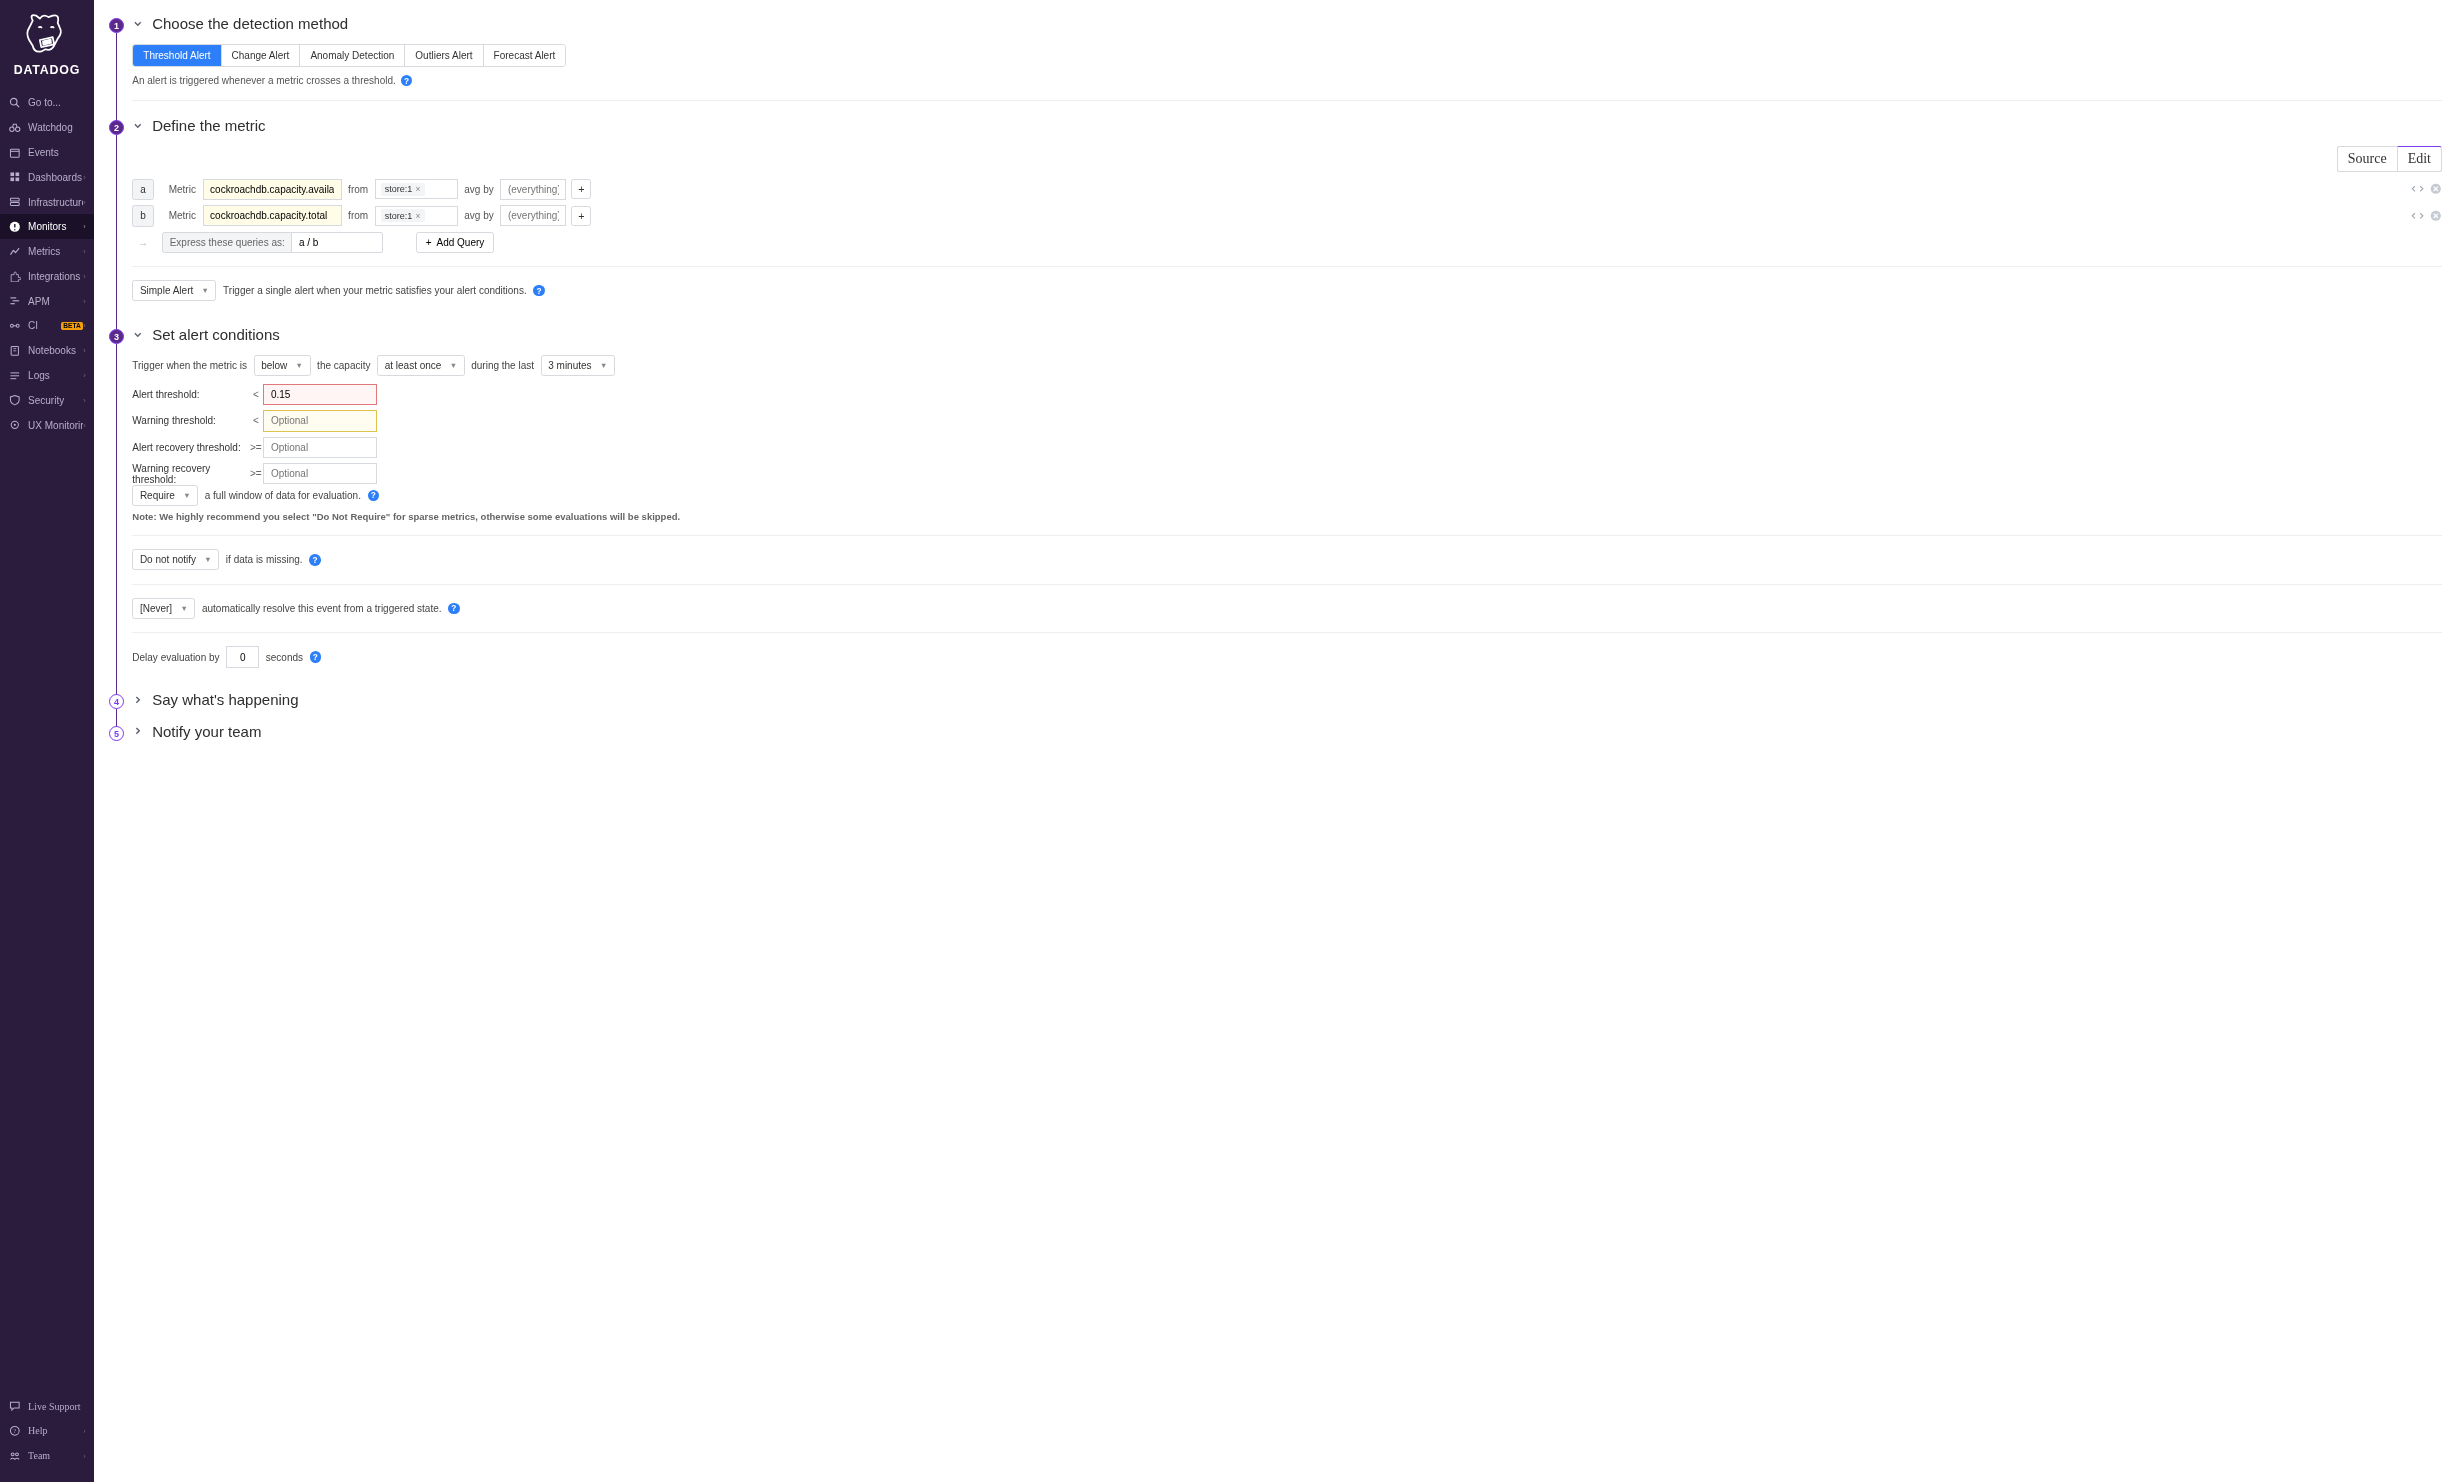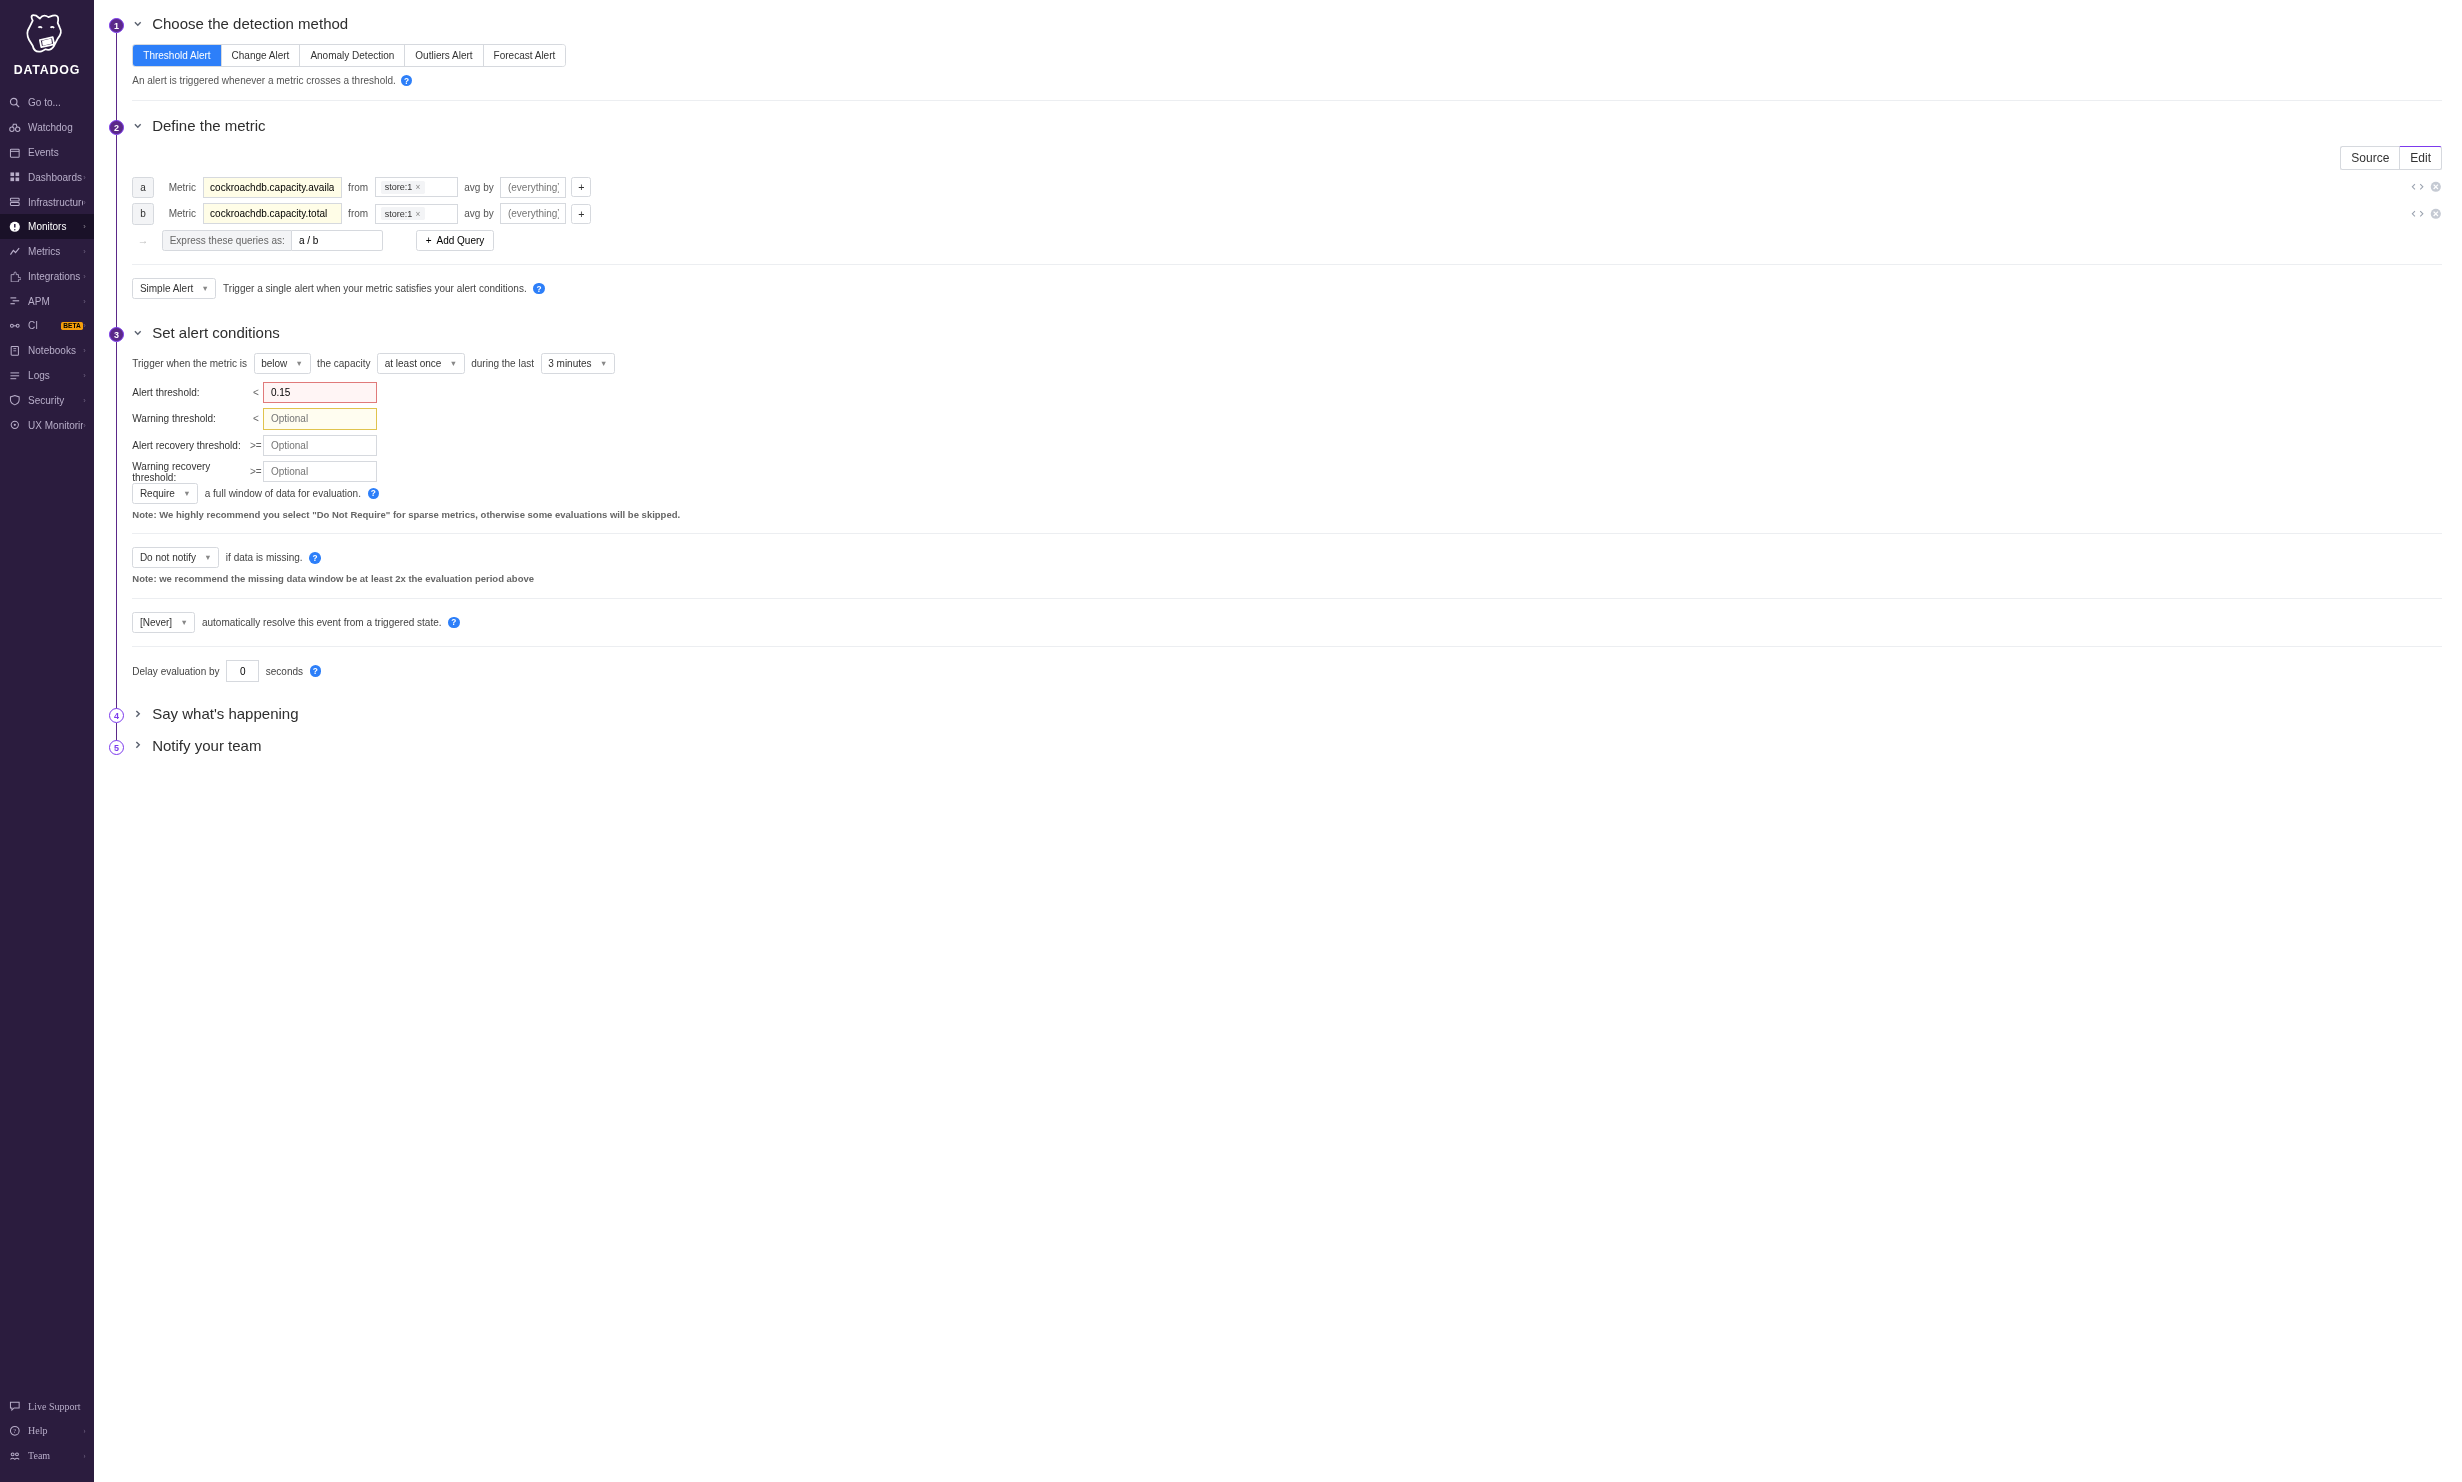--- a/index.html
+++ b/index.html
@@ -33,21 +33,21 @@
 
 .pill-group { display: flex; border: 0.8px solid #d6d9de; border-radius: 3.3px; overflow: hidden; width: fit-content; margin-bottom: 8.3px; margin-left: 0px;}
 .pill { padding: 5px 10px; font-size: 10px; border-right: 0.8px solid #d6d9de; cursor: pointer; background: #fff;}
 .pill:last-child { border-right: none; }
 .pill.active { background: #2d7ff9; color: #fff; }
 .help-line { font-size: 10px; color: #555; margin-left: 0px; display: flex; align-items: center; gap:5px;}
 .help-icon { width: 11.6px; height: 11.6px; border-radius: 50%; background: #2d7ff9; color: #fff; display: inline-flex; align-items: center; justify-content: center; font-size: 8.3px; font-weight: 700; }
 .divider { border: none; border-top: 0.8px solid #eceef1; margin: 13.2px 0; }
 
 .tabs-right { display: flex; justify-content: flex-end; margin-bottom: 6.6px; }
-.tab-btn { border: 0.8px solid #d6d9de; padding: 4.1px 10px; font-size: 12px; cursor: pointer; background: #fff;}
+.tab-btn { border: 0.8px solid #d6d9de; padding: 4.1px 10px; font-size: 14px; cursor: pointer; background: #fff; font-family: Liberation Serif, serif;}
 .tab-btn:first-child { border-radius: 2.5px 0 0 2.5px; border-right: none; }
 .tab-btn:last-child { border-radius: 0 2.5px 2.5px 0; }
 .tab-btn.active { border-top: 1.7px solid #7c3aed; font-weight: 500; }
 
 .metric-row { display: flex; align-items: center; gap: 0; margin-bottom: 5px; }
 .letter-box { width: 21.5px; height: 21.5px; border: 0.8px solid #d6d9de; background: #f3f4f6; display: flex; align-items: center; justify-content: center; font-size: 10px; border-radius: 2.5px; margin-right: 8.3px; cursor: pointer;}
 .seg-label { font-size: 10px; color: #555; padding: 0 6.6px; }
 .metric-input { border: 0.8px solid #d6d9de; background: #fffde7; padding: 4.1px 6.6px; font-size: 10px; width: 139px; }
 .tag-input { border: 0.8px solid #d6d9de; padding: 2.5px 5px; font-size: 10px; display: flex; align-items: center; gap:3.3px; min-width: 83px; background:#fff;}
 .tag-chip { background: #f3f4f6; padding: 1.7px 4.1px; border-radius: 1.7px; font-size: 9px; display: flex; align-items: center; gap:3.3px;}
@@ -464,21 +464,20 @@
         <hr class="divider">
 
         <div class="inline-row">
           <div class="select-like">
               <span>Do not notify</span>
               <span class="caret">▼</span>
             </div>
           <span class="inline-text">if data is missing.</span>
           <span class="help-icon">?</span>
         </div>
-        <div class="note">Note: we recommend the missing data window be at least 2x the evaluation period above</div>
         <hr class="divider">
 
         <div class="inline-row">
           <div class="select-like">
               <span>[Never]</span>
               <span class="caret">▼</span>
             </div>
           <span class="inline-text">automatically resolve this event from a triggered state.</span>
           <span class="help-icon">?</span>
         </div>

